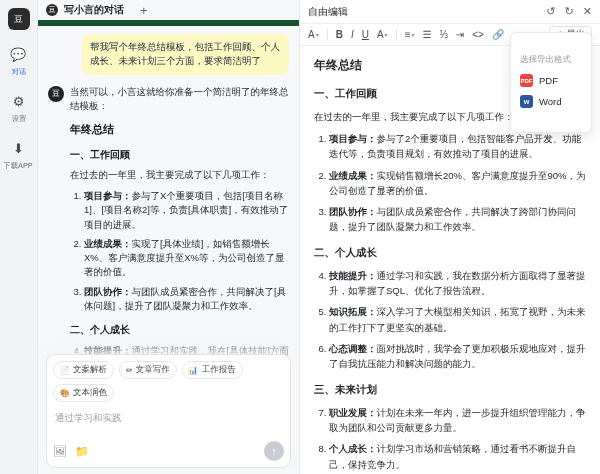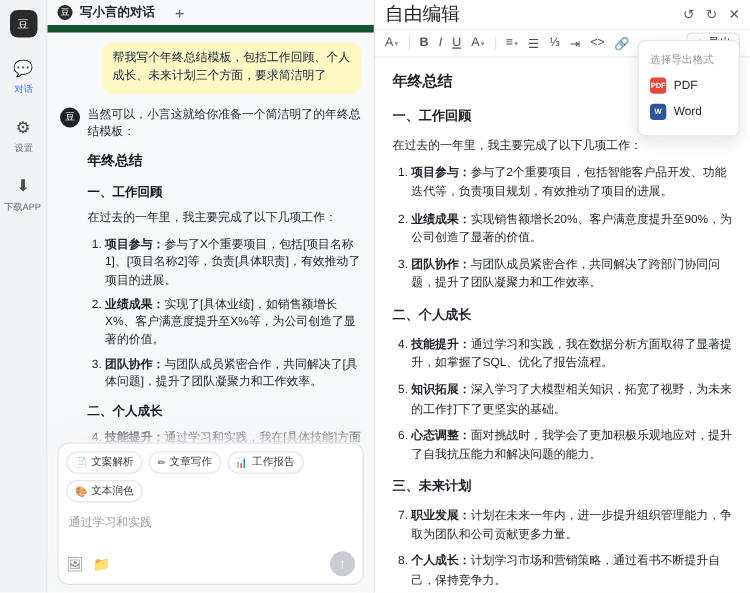--- a/index.html
+++ b/index.html
@@ -157,21 +157,21 @@
     background: #ffffff;
     display: flex; flex-direction: column;
     position: relative;
   }
   .ed-head {
     height: 24px;
     display: flex; align-items: center; justify-content: space-between;
     padding: 0 8px;
     border-bottom: 1px solid #eceef1;
   }
-  .ed-title { font-size: 15px; color: #1f2329; }
+  .ed-title { font-size: 10px; color: #1f2329; }
   .ed-head-right { display: flex; gap: 9px; align-items: center; color: #5b6066; font-size: 11px; }
 
   .ed-toolbar {
     height: 22px;
     display: flex; align-items: center; gap: 8px;
     padding: 0 8px;
     border-bottom: 1px solid #eceef1;
     font-size: 10px; color: #4c5156;
   }
   .tb-sep { width: 1px; height: 11px; background: #e3e5e9; }
@@ -204,21 +204,21 @@
 
   
   .export-menu {
     position: absolute;
     right: 8px; top: 32px;
     width: 82px;
     background: #fff;
     border: 1px solid #e6e8ec;
     border-radius: 6px;
     box-shadow: 0 4px 12px rgba(0,0,0,0.10);
-    padding: 8px 0;
+    padding: 20px 0;
     z-index: 5;
   }
   .export-menu .mtitle {
     font-size: 8.5px; color: #9298a1; padding: 1px 9px 4px 9px;
   }
   .export-opt {
     display: flex; align-items: center; gap: 6px;
     padding: 4px 9px;
     font-size: 9.5px; color: #22262c;
     cursor: pointer;

